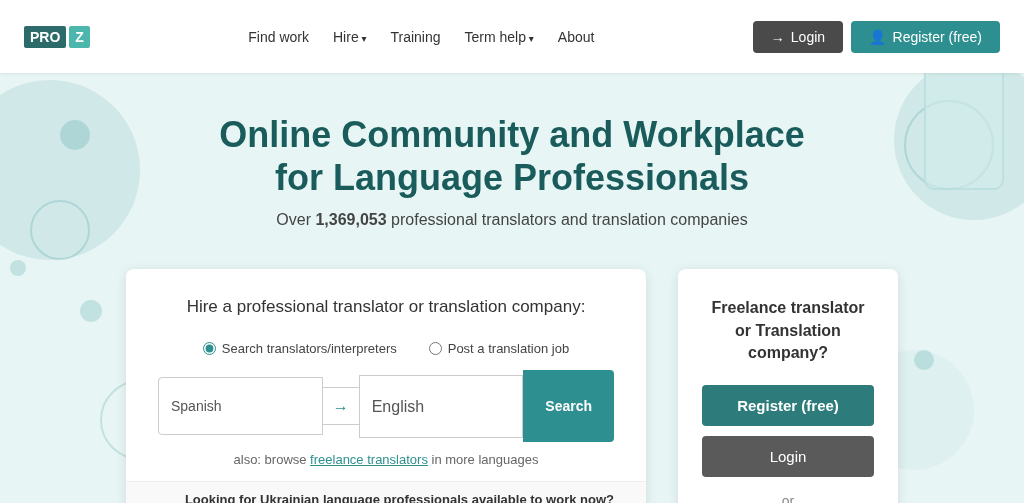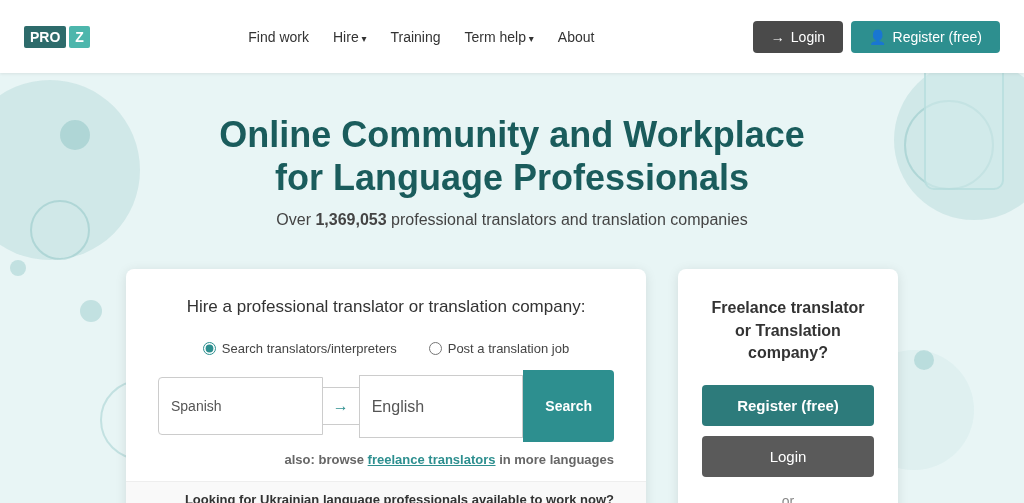--- a/index.html
+++ b/index.html
@@ -201,25 +201,24 @@
       background: #2d8f8f;
       color: white;
       border: none;
       padding: 28px 22px;
       border-radius: 0 4px 4px 0;
       font-size: 14px;
       cursor: pointer;
       font-weight: bold;
     }
     .also-browse {
-      text-align: right;
+      text-align: center;
       font-size: 13px;
       color: #666;
       margin-bottom: 0;
-      font-weight: bold;
     }
     .also-browse a {
       color: #2d8f8f;
       text-decoration: underline;
     }
     .ukraine-notice {
       background: #f9f9f9;
       border-top: 1px solid #eee;
       margin: 14px -32px -16px;
       padding: 10px 32px;

